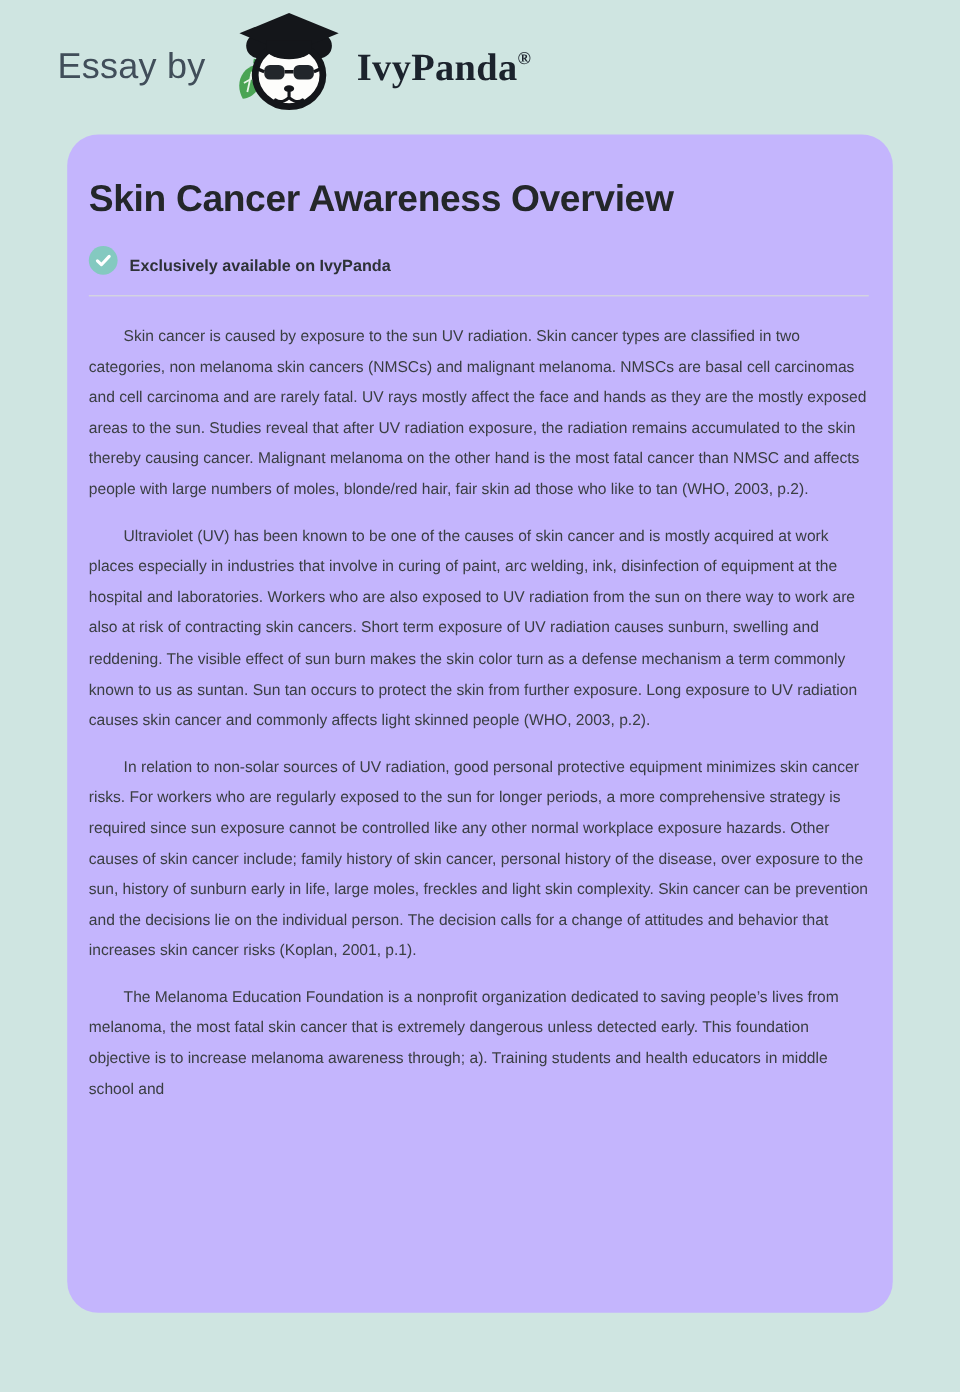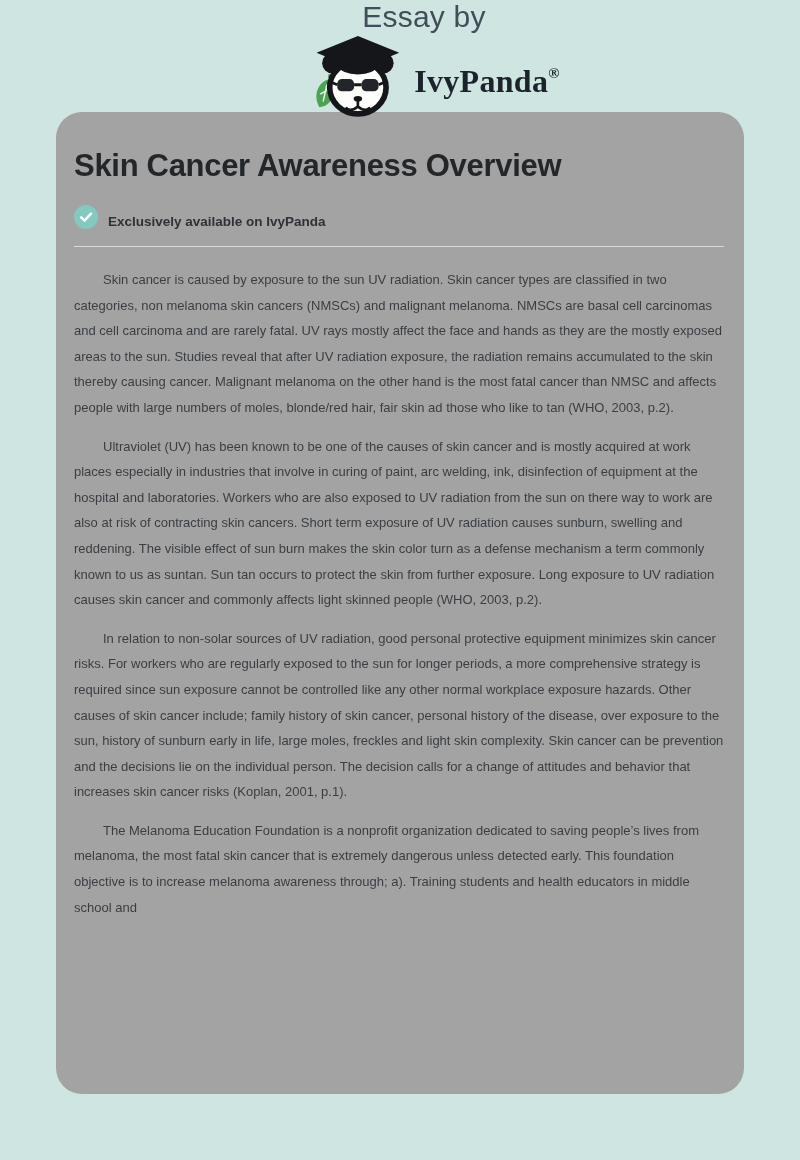--- a/index.html
+++ b/index.html
@@ -11,21 +11,20 @@
   }
   .page { width: 800px; height: 1160px; }
 
   
   .site-header {
     height: 112px;
     display: flex;
     align-items: center;
     padding-left: 48px;
     box-sizing: border-box;
-    flex-direction: column;
   }
   .essay-by {
     font-size: 30px;
     color: #414e5a;
     letter-spacing: 0.2px;
   }
   .logo-wrap {
     display: flex;
     align-items: center;
     margin-left: 16px;
@@ -44,21 +43,21 @@
     font-size: 15px;
     vertical-align: 14px;
     font-weight: 700;
   }
 
   
   .essay-card {
     width: 688px;
     height: 982px;
     margin: 0 auto;
-    background: #a3a3a3;
+    background: #c4b5fd;
     border-radius: 26px;
     box-sizing: border-box;
     padding: 36px 20px 26px 18px;
     overflow: hidden;
   }
   .essay-title {
     font-size: 31px;
     font-weight: 700;
     color: #24272a;
     letter-spacing: -0.3px;

